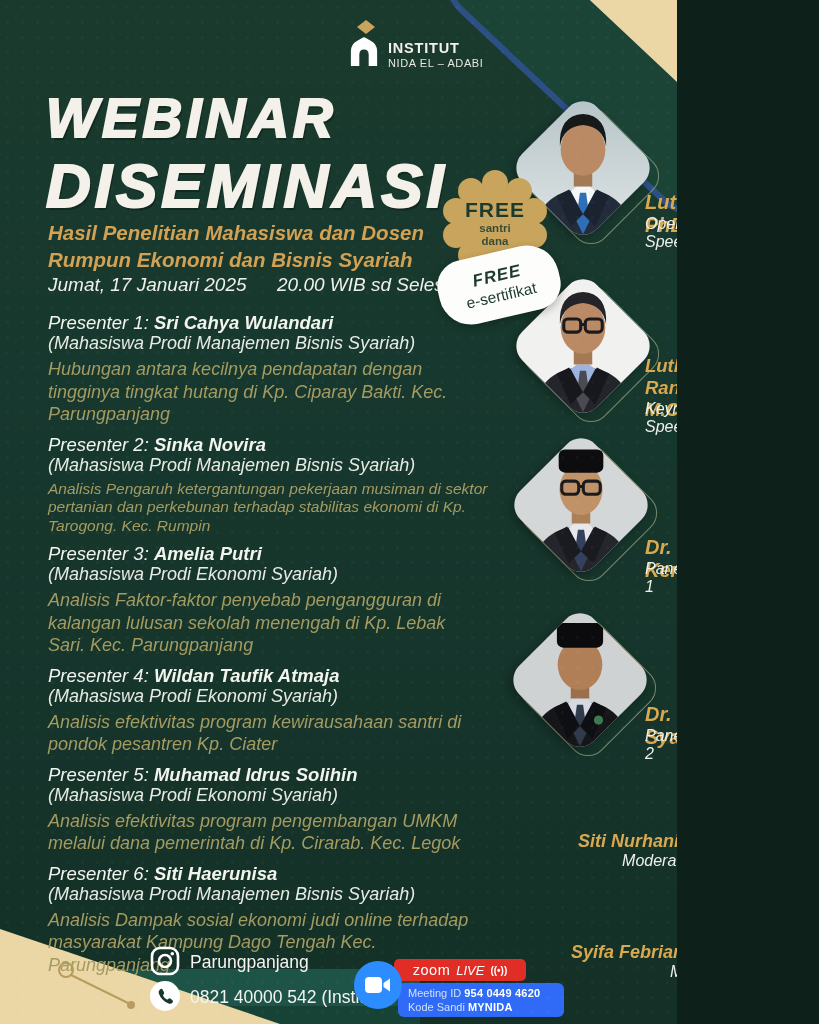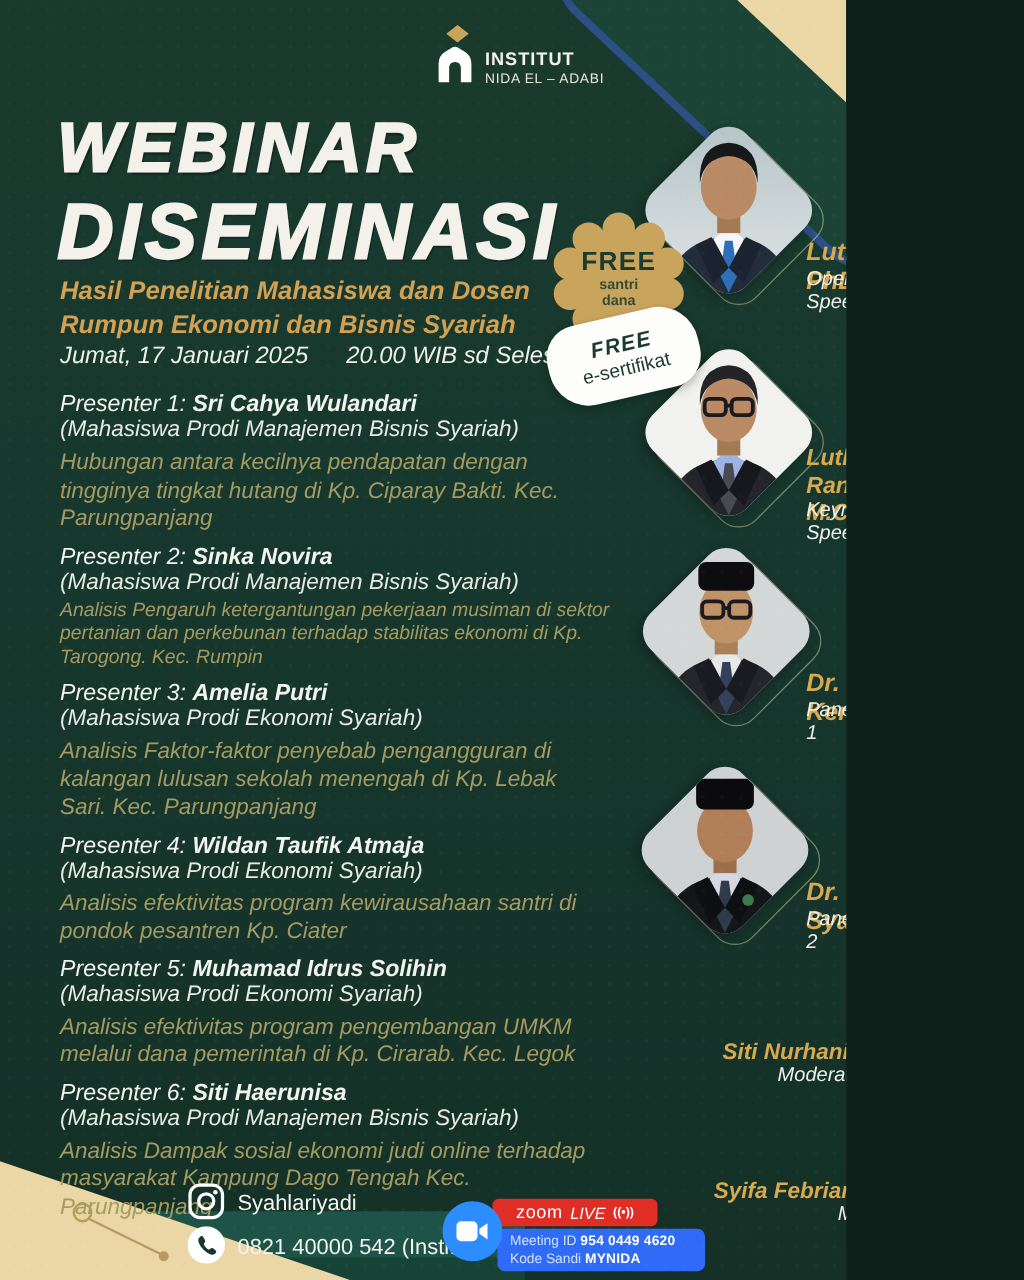--- a/index.html
+++ b/index.html
@@ -300,21 +300,21 @@
       </div>
   </div>
   <div class="abs spk-name sm ralign" style="left:540px;top:941px;">Syifa Febrianti</div>
   <div class="abs spk-role ralign" style="left:540px;top:963px;">MC</div>
 
   <svg class="abs ft-icon" style="left:150px;top:946px;" viewBox="0 0 30 30">
     <rect x="2" y="2" width="26" height="26" rx="8" fill="none" stroke="#fff" stroke-width="2.6"></rect>
     <circle cx="15" cy="15" r="6" fill="none" stroke="#fff" stroke-width="2.6"></circle>
     <circle cx="22.3" cy="7.8" r="1.8" fill="#fff"></circle>
   </svg>
-  <div class="abs ft-text" style="left:190px;top:952px;">Syahlariyadi</div>
+  <div class="abs ft-text" style="left:190px;top:952px;">Parungpanjang</div>
 
   <svg class="abs ft-icon" style="left:150px;top:981px;" viewBox="0 0 30 30">
     <circle cx="15" cy="15" r="15" fill="#fff"></circle>
     <path d="M10.2,8.2 Q11.8,7.2 12.8,9 L14,11.2 Q14.6,12.4 13.4,13.4 Q12.6,14.1 13.6,15.6 Q14.7,17.2 16,18.1 Q17.3,19 18.2,18 Q19.2,16.9 20.4,17.6 L22.2,18.9 Q23.8,20 22.6,21.4 Q21.2,23.2 19.2,22.7 Q15.8,21.9 12.8,18.8 Q9.8,15.7 8.7,12.3 Q8.1,10 10.2,8.2 Z" fill="#17382e"></path>
   </svg>
   <div class="abs ft-text" style="left:190px;top:987px;">0821 40000 542 (Institut)</div>
 
   <div class="abs zoom-red">
     <span class="brand">zoom</span>
     <span class="live">LIVE</span>

